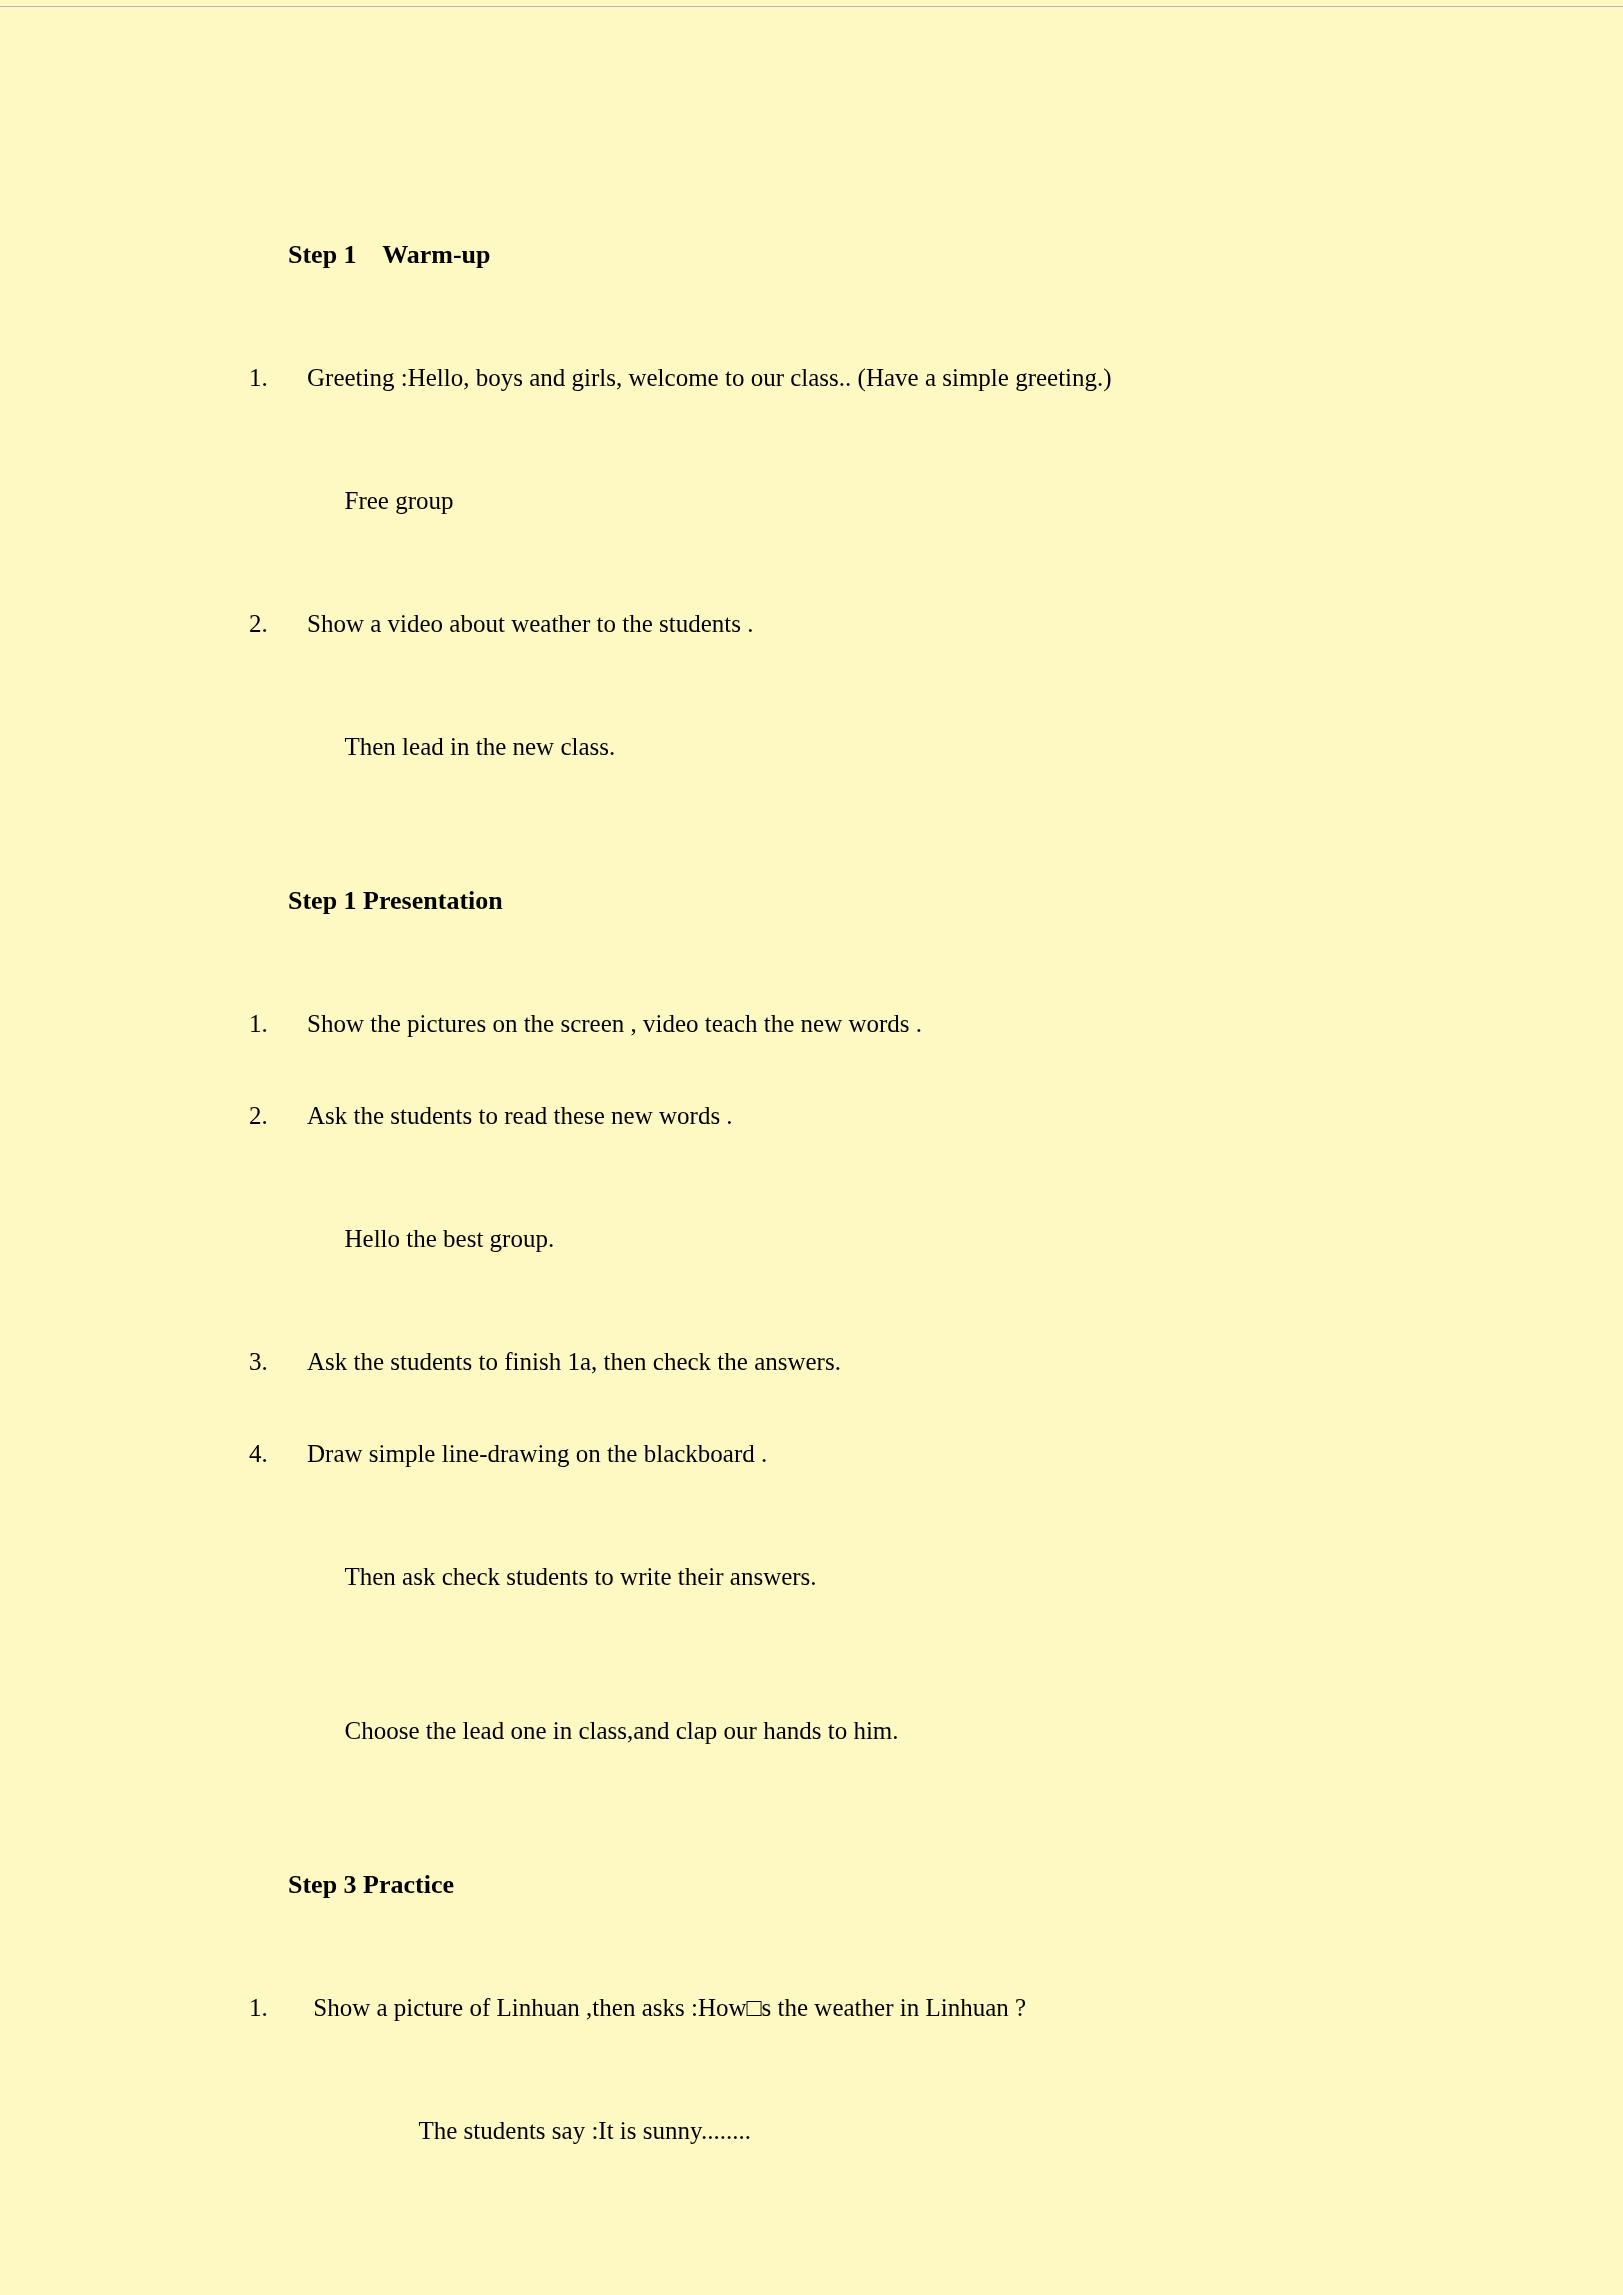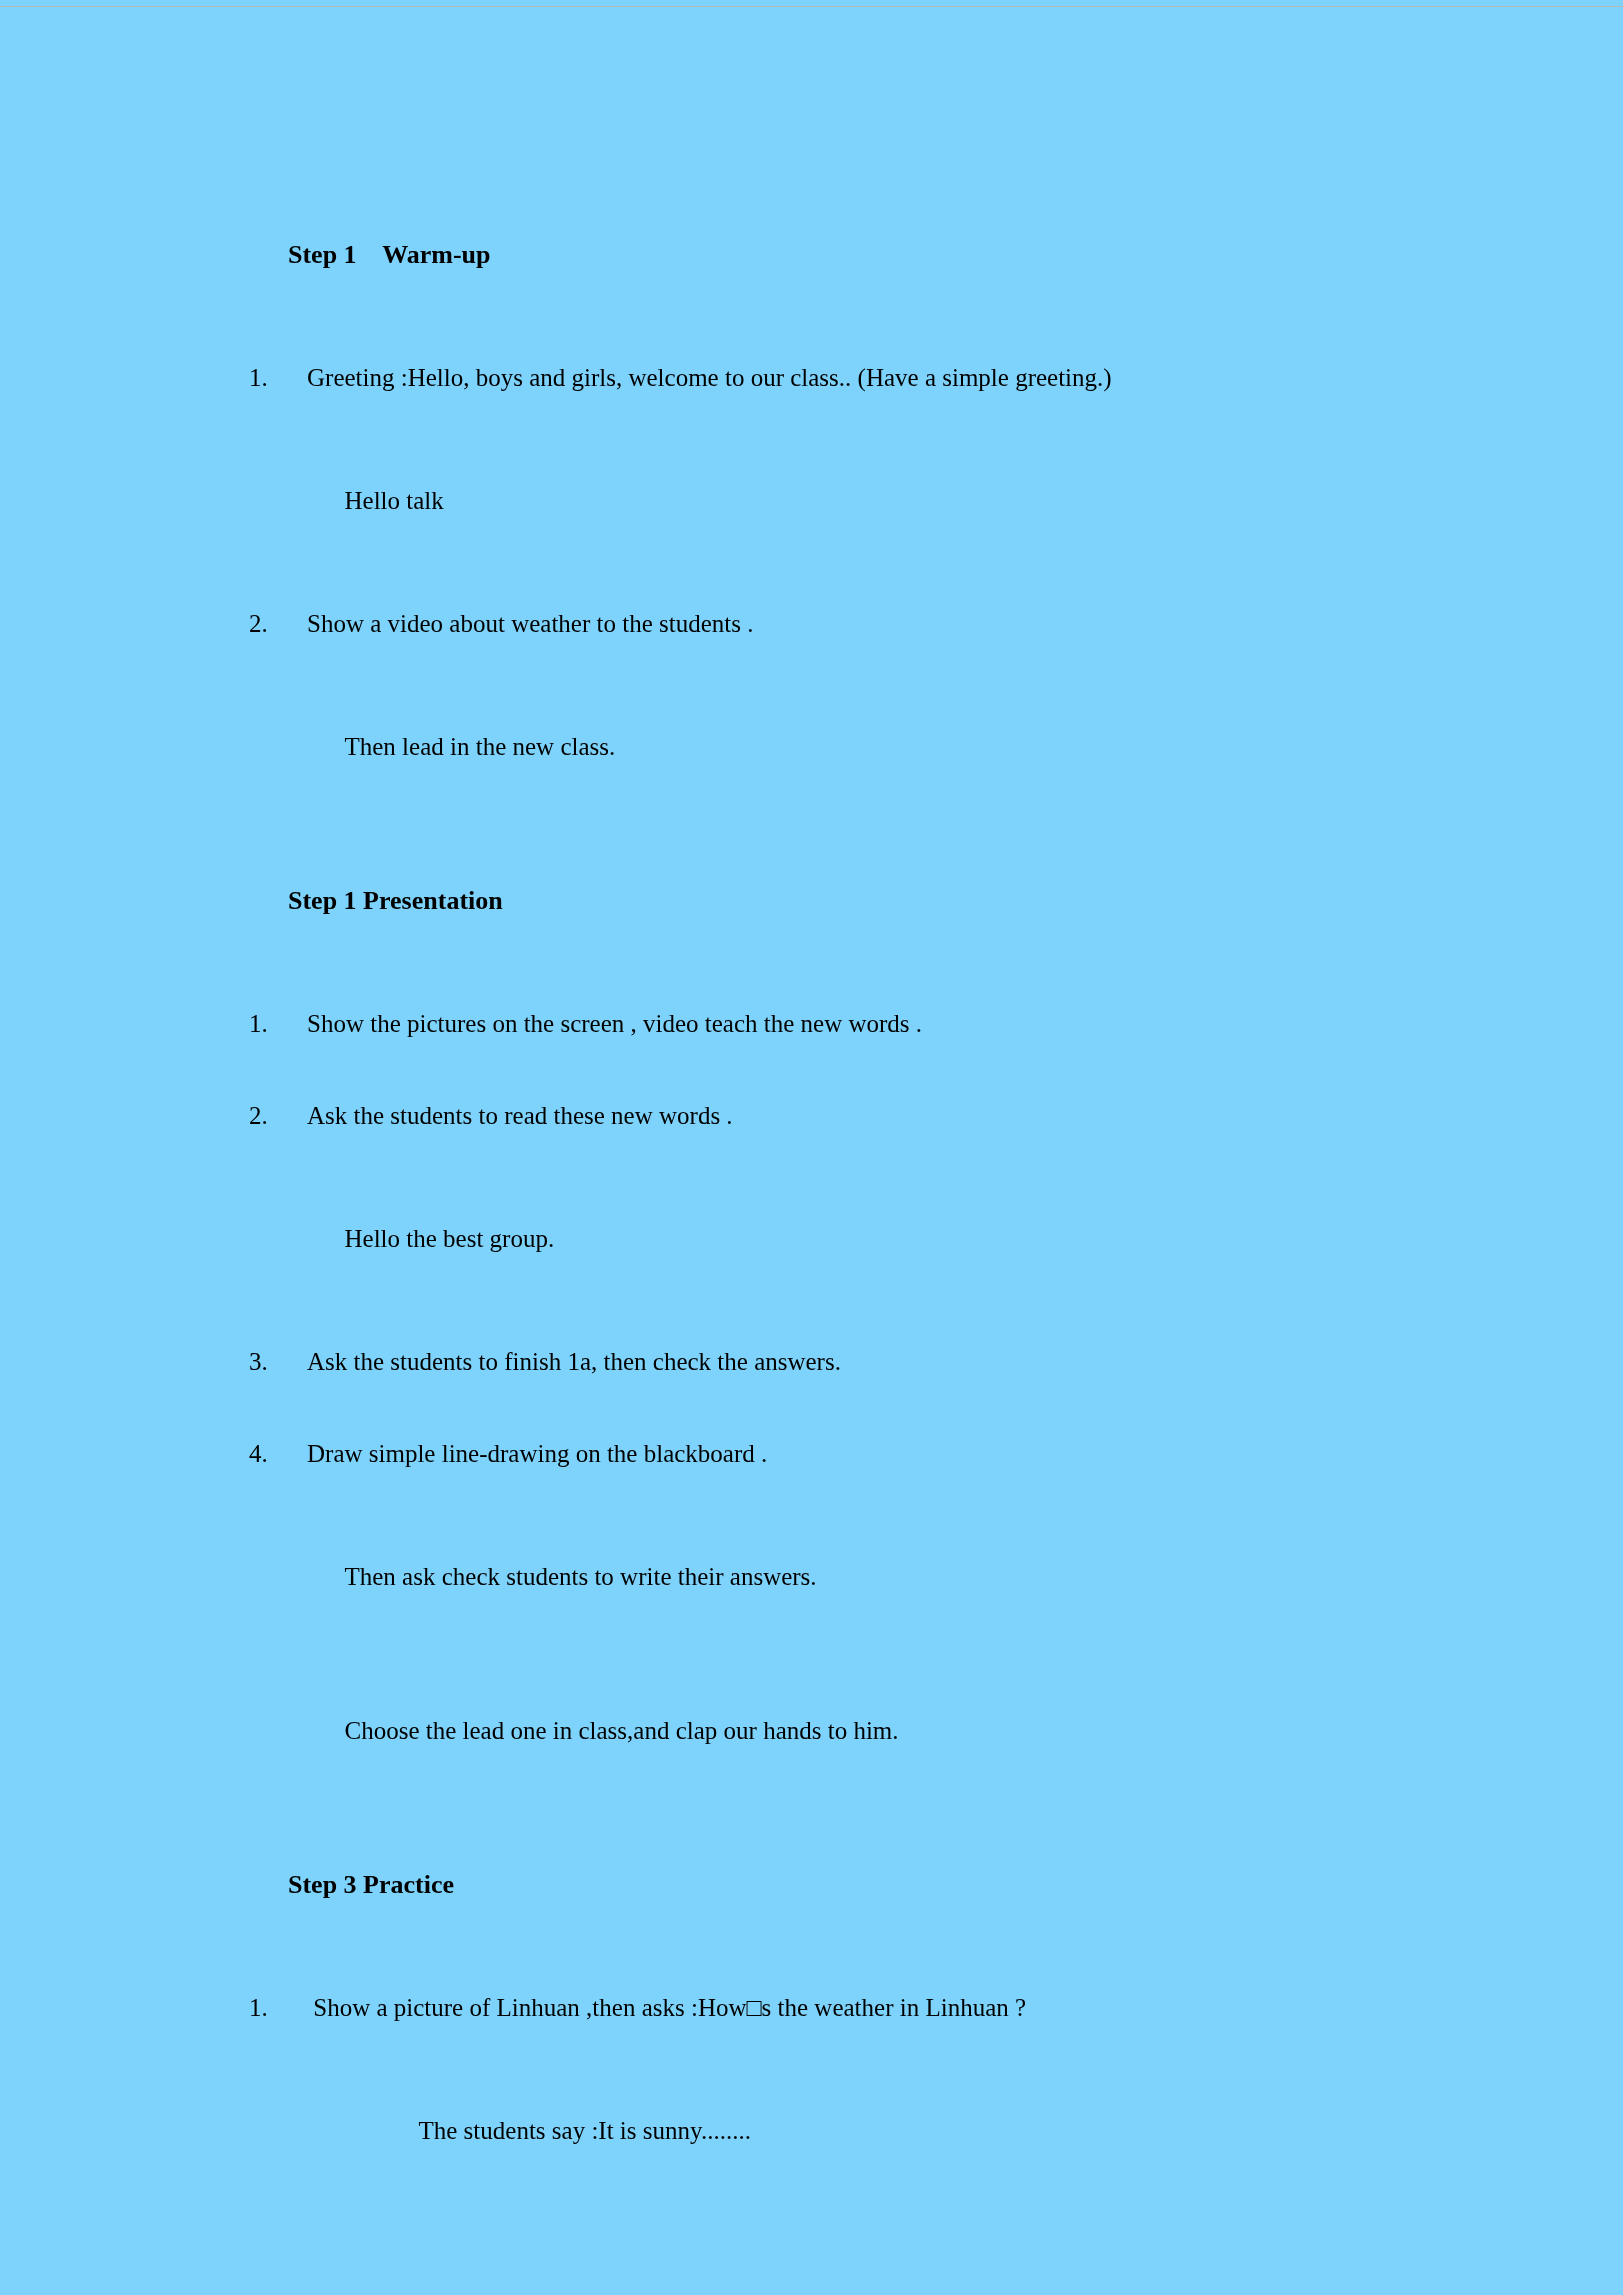--- a/index.html
+++ b/index.html
@@ -11,21 +11,21 @@
     width: 1623px;
     height: 2295px;
     position: relative;
     font-family: "Liberation Serif", "DejaVu Serif", serif;
     color: #000000;
     overflow: hidden;
   }
   .page {
     position: absolute;
     inset: 0;
-    background: #7dd3fc;
+    background: #fef9c3;
   }
   .top-rule {
     position: absolute;
     top: 6.1px;
     left: 0;
     width: 100%;
     height: 1.4px;
     background: #b9b9b9;
   }
   .doc-body {
@@ -73,21 +73,21 @@
     <div class="para heading">
       <span>Step 1    Warm-up</span>
     </div>
 
     <div class="para item">
       <span class="num">1.</span>
       <span class="txt">Greeting :Hello, boys and girls, welcome to our class.. (Have a simple greeting.)</span>
     </div>
 
     <div class="para indent-1">
-      <span>Hello talk</span>
+      <span>Free group</span>
     </div>
 
     <div class="para item">
       <span class="num">2.</span>
       <span class="txt">Show a video about weather to the students .</span>
     </div>
 
     <div class="para indent-1">
       <span>Then lead in the new class.</span>
     </div>

